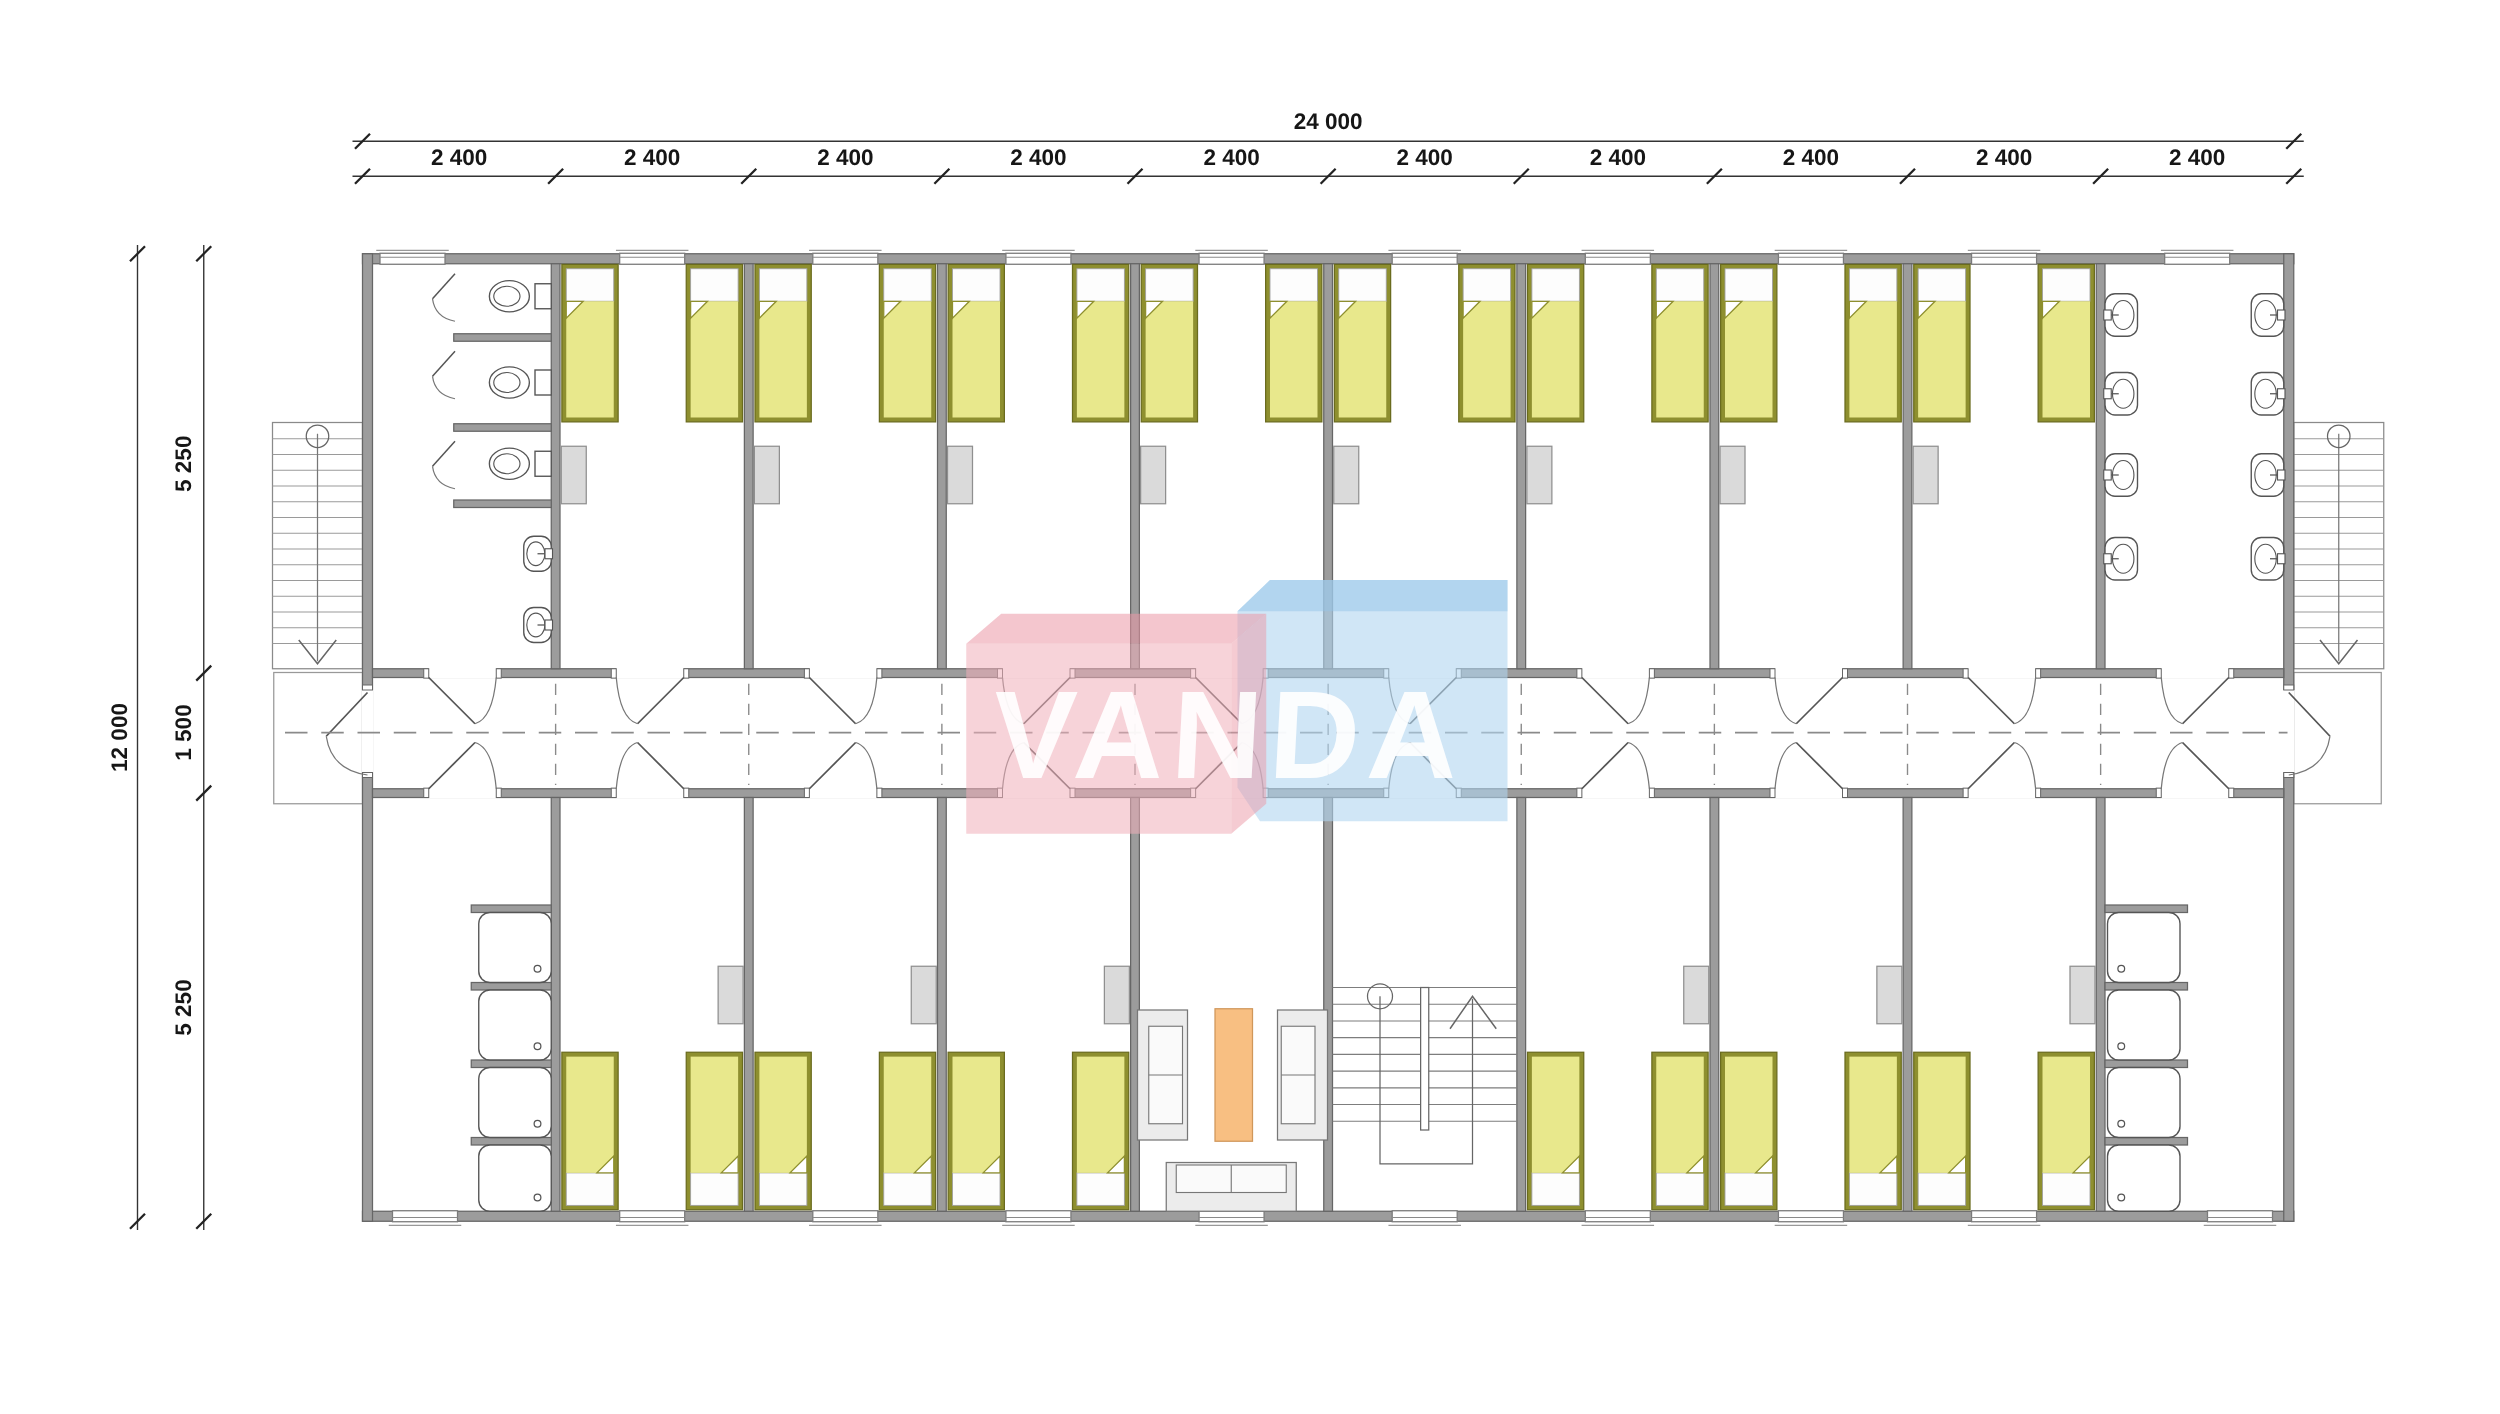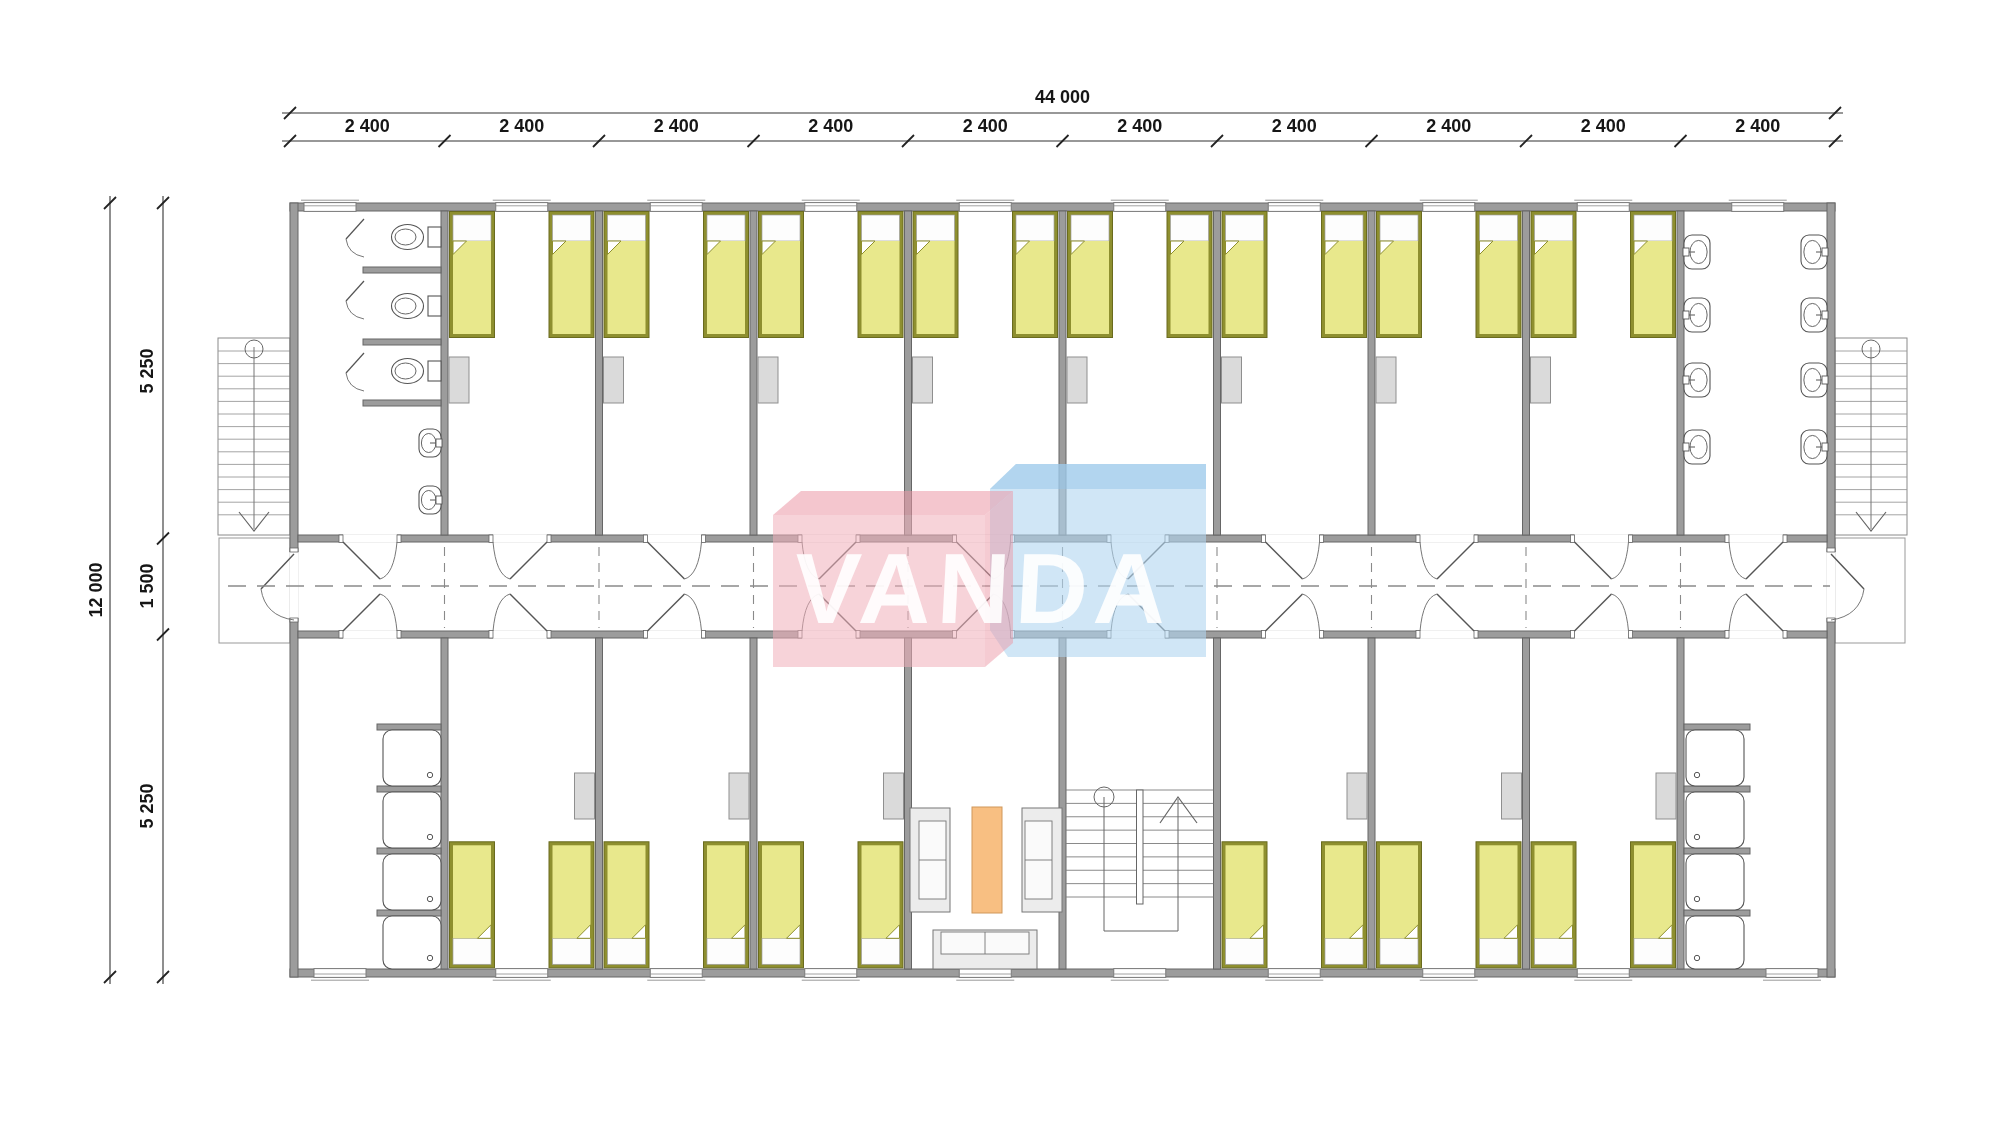--- a/index.html
+++ b/index.html
@@ -754,21 +754,21 @@
       <g>
         <polygon points="990,489 1016,464 1206,464 1206,657 1008,657 990,630" fill="rgba(176,214,240,0.6)"></polygon>
         <polygon points="990,489 1016,464 1206,464 1206,489" fill="rgba(148,196,231,0.5)"></polygon>
         <polygon points="773,515 801,491 1013,491 985,515" fill="rgba(235,152,165,0.55)"></polygon>
         <polygon points="985,515 1013,491 1013,643 985,667" fill="rgba(235,152,165,0.5)"></polygon>
         <polygon points="773,515 985,515 985,667 773,667" fill="rgba(240,175,185,0.55)"></polygon>
       </g>
     </svg>
 
   <div id="labels">
-    <div class="dim-label" style="left:290px;top:87px;width:1545px;">44 000</div>
+    <div class="dim-label" style="left:290px;top:87px;width:1545px;">24 000</div>
     <div class="dim-label-v" style="left:96px;top:590px;">12 000</div>
     <div class="dim-label-v" style="left:147px;top:371px;">5 250</div>
     <div class="dim-label-v" style="left:147px;top:586px;">1 500</div>
     <div class="dim-label-v" style="left:147px;top:806px;">5 250</div>
     <div id="seg-labels">
         <div class="dim-label" style="left: 290px; top: 116px; width: 154.5px;">2 400</div>
         <div class="dim-label" style="left: 444.5px; top: 116px; width: 154.5px;">2 400</div>
         <div class="dim-label" style="left: 599px; top: 116px; width: 154.5px;">2 400</div>
         <div class="dim-label" style="left: 753.5px; top: 116px; width: 154.5px;">2 400</div>
         <div class="dim-label" style="left: 908px; top: 116px; width: 154.5px;">2 400</div>

